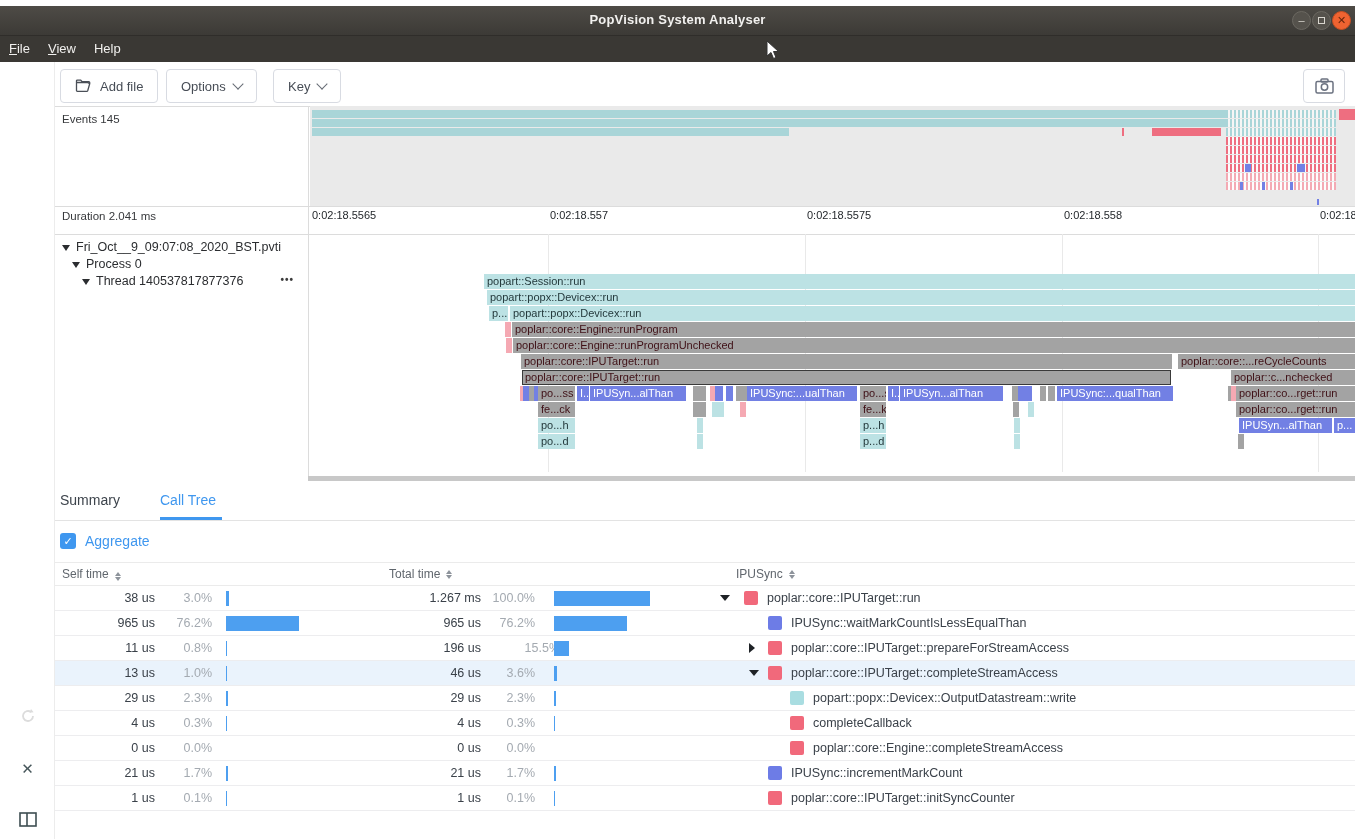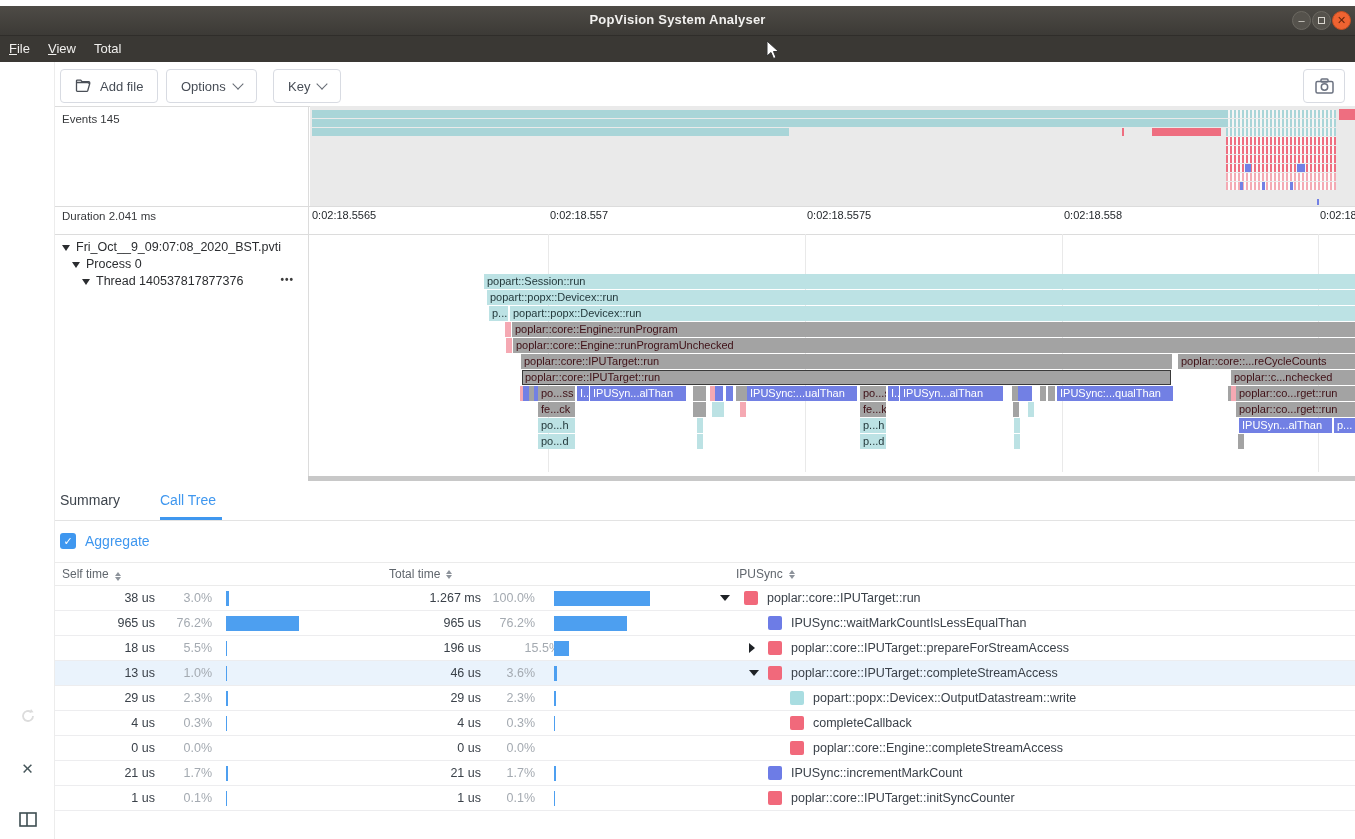--- a/index.html
+++ b/index.html
@@ -104,21 +104,21 @@
 
 <div id="app">
 
   <div class="titlebar">
     <div class="title-text">PopVision System Analyser</div>
     <div class="winbtn" style="left:1292px;">–</div>
     <div class="winbtn" style="left:1312px;"><span class="maxglyph"></span></div>
     <div class="winbtn close" style="left:1332px;">✕</div>
   </div>
 
-  <div class="menubar"><div class="menu-item"><u>F</u>ile</div><div class="menu-item"><u>V</u>iew</div><div class="menu-item">Total</div></div>
+  <div class="menubar"><div class="menu-item"><u>F</u>ile</div><div class="menu-item"><u>V</u>iew</div><div class="menu-item">Help</div></div>
 
   <svg class="cursor" width="14" height="20">
     <polygon points="1,1 1,16 5,12.5 7.5,18.5 10,17.5 7.5,11.5 12.5,11.5" fill="#ffffff" stroke="#333333" stroke-width="1"></polygon>
   </svg>
 
   <div class="strip">
     <div class="strip-icon" style="top:645px;">
       <svg width="18" height="18">
           <path d="M14 9a5 5 0 1 1-2-4" fill="none" stroke="#dcdcdc" stroke-width="1.8"></path>
           <path d="M12 2 l2.6 3.2 -4 .6 z" fill="#dcdcdc"></path>
@@ -317,22 +317,22 @@
         <div class="cell num" style="left: 5px; width: 95px;">965 us</div>
         <div class="cell num pct" style="left: 95px; width: 62px;">76.2%</div>
         <div class="hbar" style="left: 171px; width: 73.152px;"></div>
         <div class="cell num" style="left: 326px; width: 100px;">965 us</div>
         <div class="cell num pct" style="left: 418px; width: 62px;">76.2%</div>
         <div class="hbar" style="left: 499px; width: 73.152px;"></div>
         <div class="sq blue" style="left: 713px;"></div>
         <div class="act-label" style="left: 736px;">IPUSync::waitMarkCountIsLessEqualThan</div>
       </div>
       <div class="trow" style="top: 630px;">
-        <div class="cell num" style="left: 5px; width: 95px;">18 us</div>
-        <div class="cell num pct" style="left: 95px; width: 62px;">5.5%</div>
+        <div class="cell num" style="left: 5px; width: 95px;">11 us</div>
+        <div class="cell num pct" style="left: 95px; width: 62px;">0.8%</div>
         <div class="hbar" style="left: 171px; width: 1px;"></div>
         <div class="cell num" style="left: 326px; width: 100px;">196 us</div>
         <div class="cell num pct" style="left: 443px; width: 62px;">15.5%</div>
         <div class="hbar" style="left: 499px; width: 14.88px;"></div>
         <div class="tri-right" style="left: 694px;"></div>
         <div class="sq red" style="left: 713px;"></div>
         <div class="act-label" style="left: 736px;">poplar::core::IPUTarget::prepareForStreamAccess</div>
       </div>
       <div class="trow selected" style="top: 655px;">
         <div class="cell num" style="left: 5px; width: 95px;">13 us</div>

